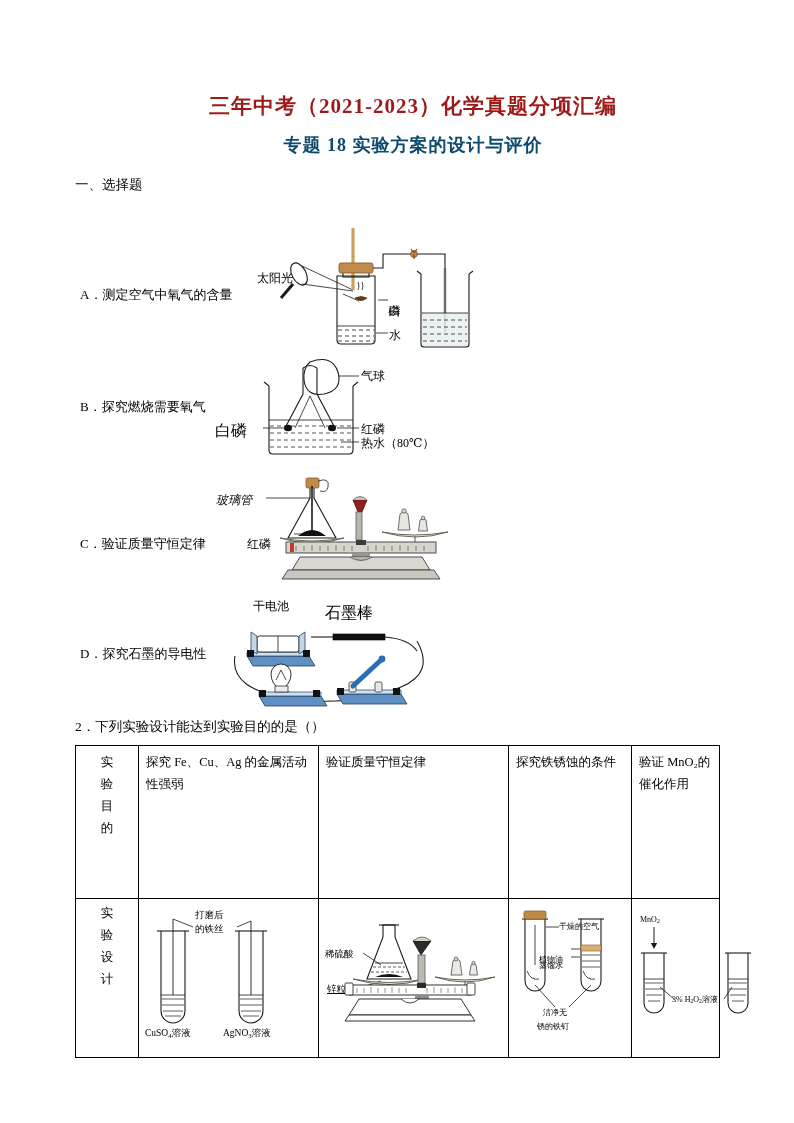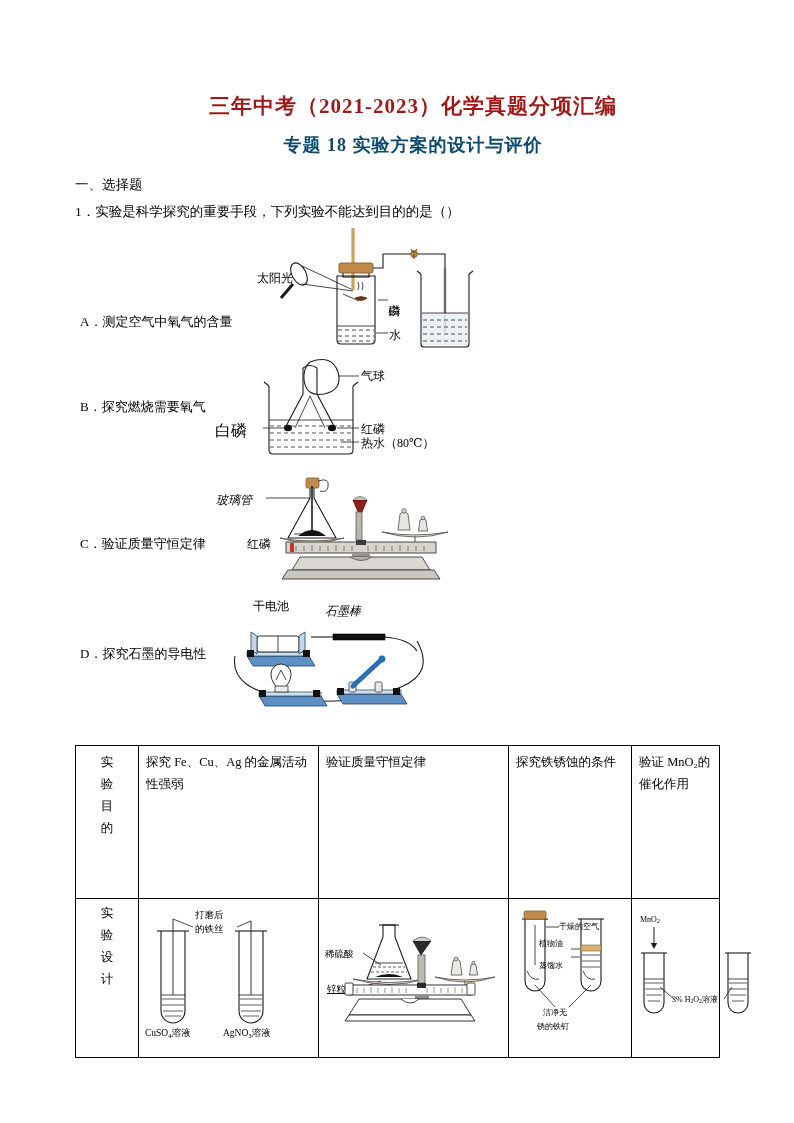--- a/index.html
+++ b/index.html
@@ -41,21 +41,21 @@
     position:absolute; left:75px; top:203px;
     font-size:13.5px;
   }
   .q2{
     position:absolute; left:75px; top:718px;
     font-size:13.5px;
   }
 
   
   .opt-label{ position:absolute; font-size:13px; white-space:nowrap;}
-  .optA{ left:80px; top:286px;margin-top:27px; }
+  .optA{ left:80px; top:286px; }
   .optB{ left:80px; top:398px; }
   .optC{ left:80px; top:535px; }
   .optD{ left:80px; top:645px; }
   .optC-extra{ left:243px; top:535px; font-size:11.5px; }
 
   .lbl{ position:absolute; font-size:11px; white-space:nowrap; }
   .lbl-s{ position:absolute; font-size:9.5px; white-space:nowrap; }
   .lbl-xs{ position:absolute; font-size:8px; white-space:nowrap; }
 
   svg{ position:absolute; overflow:visible; }
@@ -99,21 +99,20 @@
 </style>
 </head>
 <body>
 
 <div class="page">
 
   <h1 class="title-main">三年中考（2021-2023）化学真题分项汇编</h1>
   <h2 class="title-sub">专题 18 实验方案的设计与评价</h2>
 
   <div class="section-head">一、选择题</div>
-  <div class="q1">1．实验是科学探究的重要手段，下列实验不能达到目的的是（）</div>
 
   <div class="opt-label optA">
     <span>A．</span><span>测定空气中氧气的含量</span>
   </div>
 
   <svg class="svgA" style="left:255px; top:228px;" width="300" height="125" viewBox="0 0 300 125">
 
     <line x1="47" y1="38" x2="98" y2="62" class="lead"></line>
     <line x1="47" y1="56" x2="98" y2="63" class="lead"></line>
 
@@ -261,21 +260,21 @@
 
     <path d="M30,85 L152,85 L160,98 L22,98 Z" fill="#d9d7d0" stroke="#3b3b3b" stroke-width="0.9"></path>
     <path d="M18,98 L164,98 L170,107 L12,107 Z" fill="#c9c7c0" stroke="#3b3b3b" stroke-width="0.9"></path>
     <path d="M80,85 q11,7 22,0" fill="#b5b2ab" stroke="#3b3b3b" stroke-width="0.7"></path>
   </svg>
 
   <div class="opt-label optD">
     <span>D．</span><span>探究石墨的导电性</span>
   </div>
   <div class="lbl" style="left:253px; top:598px; font-size:12px;">干电池</div>
-  <div class="lbl" style="left:325px; top:603px; font-size:12px;font-style:italic;">石墨棒</div>
+  <div class="lbl" style="left:325px; top:603px; font-size:16px;">石墨棒</div>
 
   <svg class="svgD" style="left:225px; top:616px;" width="250" height="96" viewBox="0 0 250 96">
 
     <path d="M10,40 q-6,34 56,43 q62,8 110,-12 q34,-14 16,-46" class="stroke" stroke-width="1.2"></path>
     <path d="M86,21 L108,21" class="stroke" stroke-width="1.2"></path>
     <path d="M160,21 q24,2 32,14" class="stroke" stroke-width="1.2"></path>
     <path d="M62,76 L94,80" class="stroke" stroke-width="1.2"></path>
 
     <rect x="108" y="18" width="52" height="6" fill="#111" stroke="#000" stroke-width="0.6"></rect>
 
@@ -303,20 +302,21 @@
     <rect x="112" y="72" width="7" height="7" fill="#111"></rect>
     <rect x="168" y="72" width="7" height="7" fill="#111"></rect>
 
     <rect x="124" y="66" width="7" height="10" rx="1.5" fill="#e8e8e8" stroke="#1b1b1b" stroke-width="0.7"></rect>
     <rect x="150" y="66" width="7" height="10" rx="1.5" fill="#e8e8e8" stroke="#1b1b1b" stroke-width="0.7"></rect>
 
     <line x1="128" y1="70" x2="156" y2="44" stroke="#2a6fb5" stroke-width="5" stroke-linecap="round"></line>
     <circle cx="157" cy="43" r="3.4" fill="#2a6fb5"></circle>
   </svg>
 
+  <div class="q2">2．下列实验设计能达到实验目的的是（）</div>
 
   <table class="tbl">
     <tbody>
         <tr class="r1">
       <td class="rowhead">
         <span>实</span>
             <span>验</span>
             <span>目</span>
             <span>的</span>
       </td>
@@ -450,21 +450,21 @@
             <rect x="68" y="42" width="20" height="6" fill="#d8b071" stroke="#8a5f2c" stroke-width="0.6"></rect>
             <path d="M70,68 q4,10 12,8" class="stroke-thin"></path>
             <line x1="67" y1="46" x2="58" y2="46" class="lead"></line>
             <line x1="67" y1="54" x2="58" y2="54" class="lead"></line>
 
             <line x1="22" y1="82" x2="42" y2="104" class="lead"></line>
             <line x1="78" y1="82" x2="56" y2="104" class="lead"></line>
           </svg>
           <div class="lbl-xs" style="left:46px; top:17px;">干燥的空气</div>
           <div class="lbl-xs" style="left:26px; top:56px;">蒸馏水</div>
-          <div class="lbl-xs" style="left:26px; top:34px;">植物油</div>
+          <div class="lbl-xs" style="left:26px; top:50px;">植物油</div>
           <div class="lbl-xs" style="left:30px; top:103px;">洁净无</div>
           <div class="lbl-xs" style="left:24px; top:117px;">锈的铁钉</div>
         </div>
       </td>
 
       <td class="c4">
         <div class="diagbox">
           <div class="lbl-xs" style="left:4px; top:10px;">MnO<sub>2</sub></div>
           <svg width="128" height="148" viewBox="0 0 128 148" style="left:0; top:0;">
 

